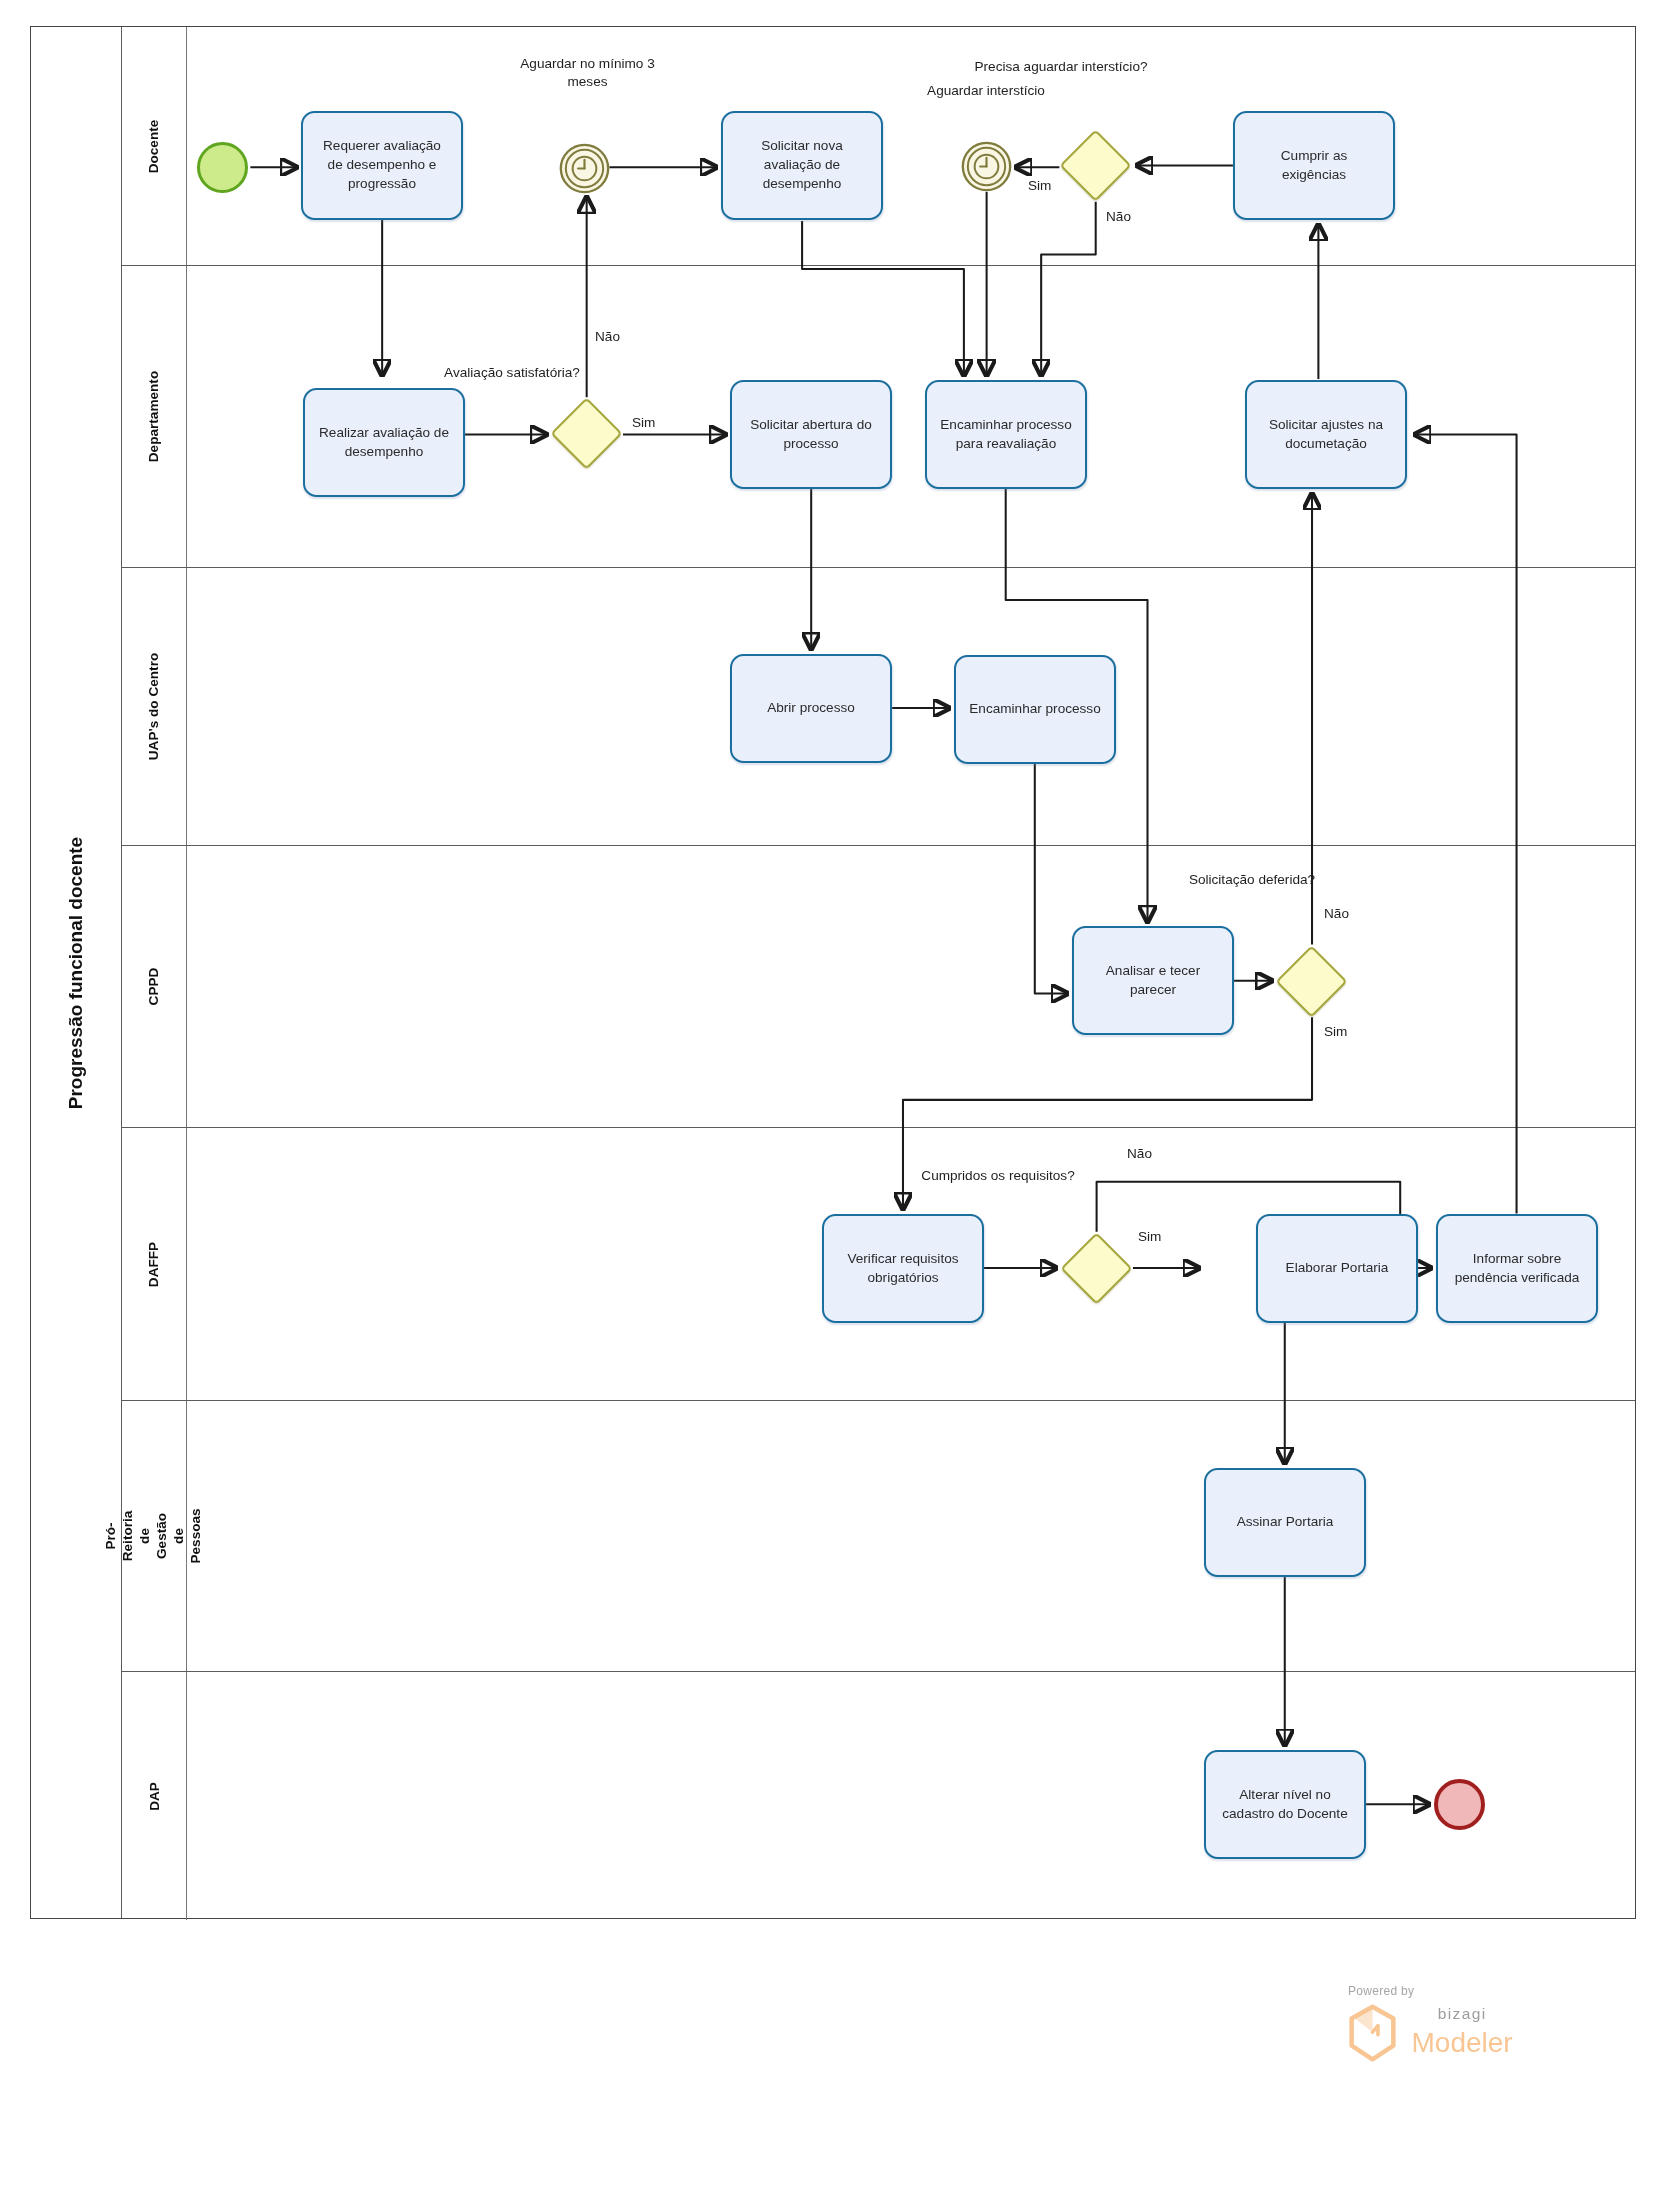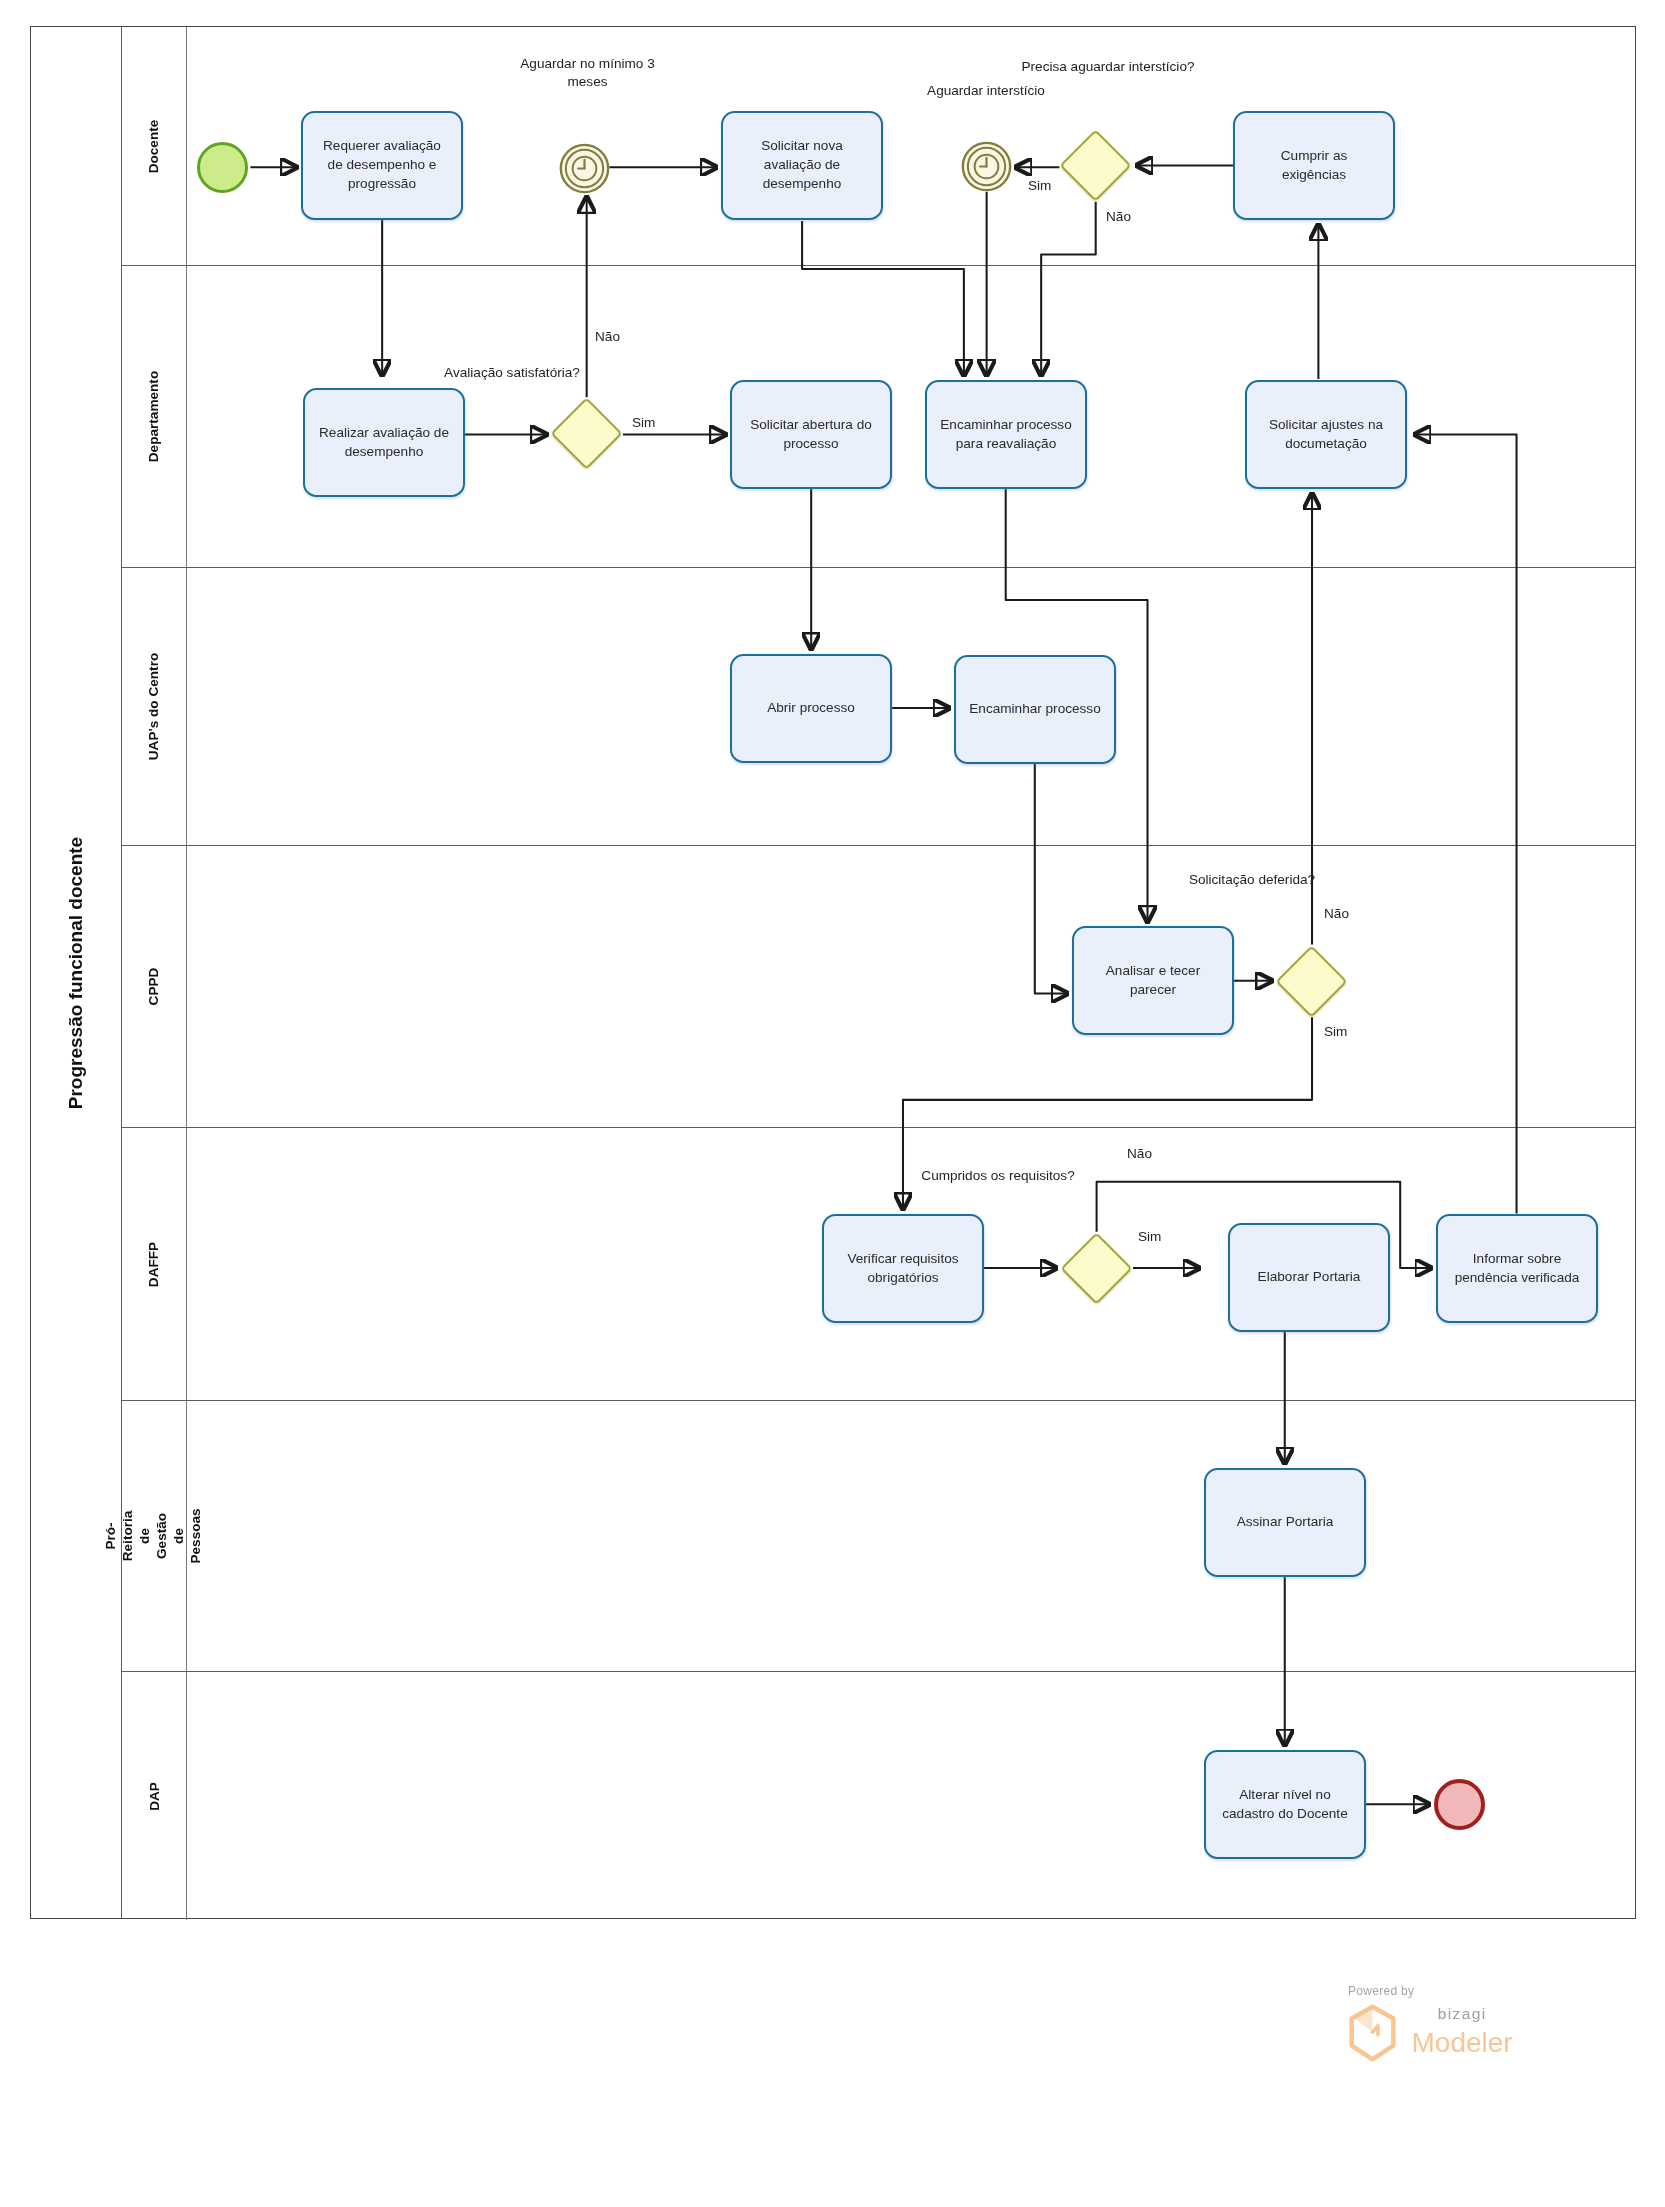--- a/index.html
+++ b/index.html
@@ -150,21 +150,21 @@
   <div class="event-end" style="left:1434px;top:1779px;"></div>
 
   <div class="lbl" style="left:515px;top:55px;width:145px;">Aguardar no mínimo 3 meses</div>
   <div class="lbl" style="left:911px;top:82px;width:150px;">Aguardar interstício</div>
 
   <div class="gateway" style="left:1070px;top:140px;"></div>
   <div class="gateway" style="left:561px;top:408px;"></div>
   <div class="gateway" style="left:1286px;top:956px;"></div>
   <div class="gateway" style="left:1071px;top:1243px;"></div>
 
-  <div class="lbl" style="left:1017px;top:58px;width:182px;">Precisa aguardar interstício?</div>
+  <div class="lbl" style="left:970px;top:58px;width:182px;">Precisa aguardar interstício?</div>
   <div class="edge-lbl" style="left:1028px;top:178px;">Sim</div>
   <div class="edge-lbl" style="left:1106px;top:209px;">Não</div>
 
   <div class="lbl" style="left:430px;top:364px;width:164px;">Avaliação satisfatória?</div>
   <div class="edge-lbl" style="left:595px;top:329px;">Não</div>
   <div class="edge-lbl" style="left:632px;top:415px;">Sim</div>
 
   <div class="lbl" style="left:1177px;top:871px;width:150px;">Solicitação deferida?</div>
   <div class="edge-lbl" style="left:1324px;top:906px;">Não</div>
   <div class="edge-lbl" style="left:1324px;top:1024px;">Sim</div>
@@ -177,21 +177,21 @@
   <div class="task" style="left:721px;top:111px;">Solicitar nova avaliação de desempenho</div>
   <div class="task" style="left:1233px;top:111px;">Cumprir as exigências</div>
   <div class="task" style="left:303px;top:388px;">Realizar avaliação de desempenho</div>
   <div class="task" style="left:730px;top:380px;">Solicitar abertura do processo</div>
   <div class="task" style="left:925px;top:380px;">Encaminhar processo para reavaliação</div>
   <div class="task" style="left:1245px;top:380px;">Solicitar ajustes na documetação</div>
   <div class="task" style="left:730px;top:654px;">Abrir processo</div>
   <div class="task" style="left:954px;top:655px;">Encaminhar processo</div>
   <div class="task" style="left:1072px;top:926px;">Analisar e tecer parecer</div>
   <div class="task" style="left:822px;top:1214px;">Verificar requisitos obrigatórios</div>
-  <div class="task" style="left:1228px;top:1214px;margin-top:9px;">Elaborar Portaria</div>
+  <div class="task" style="left:1256px;top:1214px;">Elaborar Portaria</div>
   <div class="task" style="left:1436px;top:1214px;">Informar sobre pendência verificada</div>
   <div class="task" style="left:1204px;top:1468px;">Assinar Portaria</div>
   <div class="task" style="left:1204px;top:1750px;">Alterar nível no cadastro do Docente</div>
 
   <div class="footer">
     <div class="powered">Powered by</div>
     <div class="logorow">
       <svg width="49" height="58" viewBox="0 0 54 64">
         <polygon points="27,3 50,16 50,46 27,61 4,46 4,16" fill="none" style="stroke:var(--logo_orange);" stroke-width="5" stroke-linejoin="round"></polygon>
         <path d="M 6 15 L 27 3 L 27 31 Z" style="fill:var(--logo_orange);" opacity="0.45"></path>

